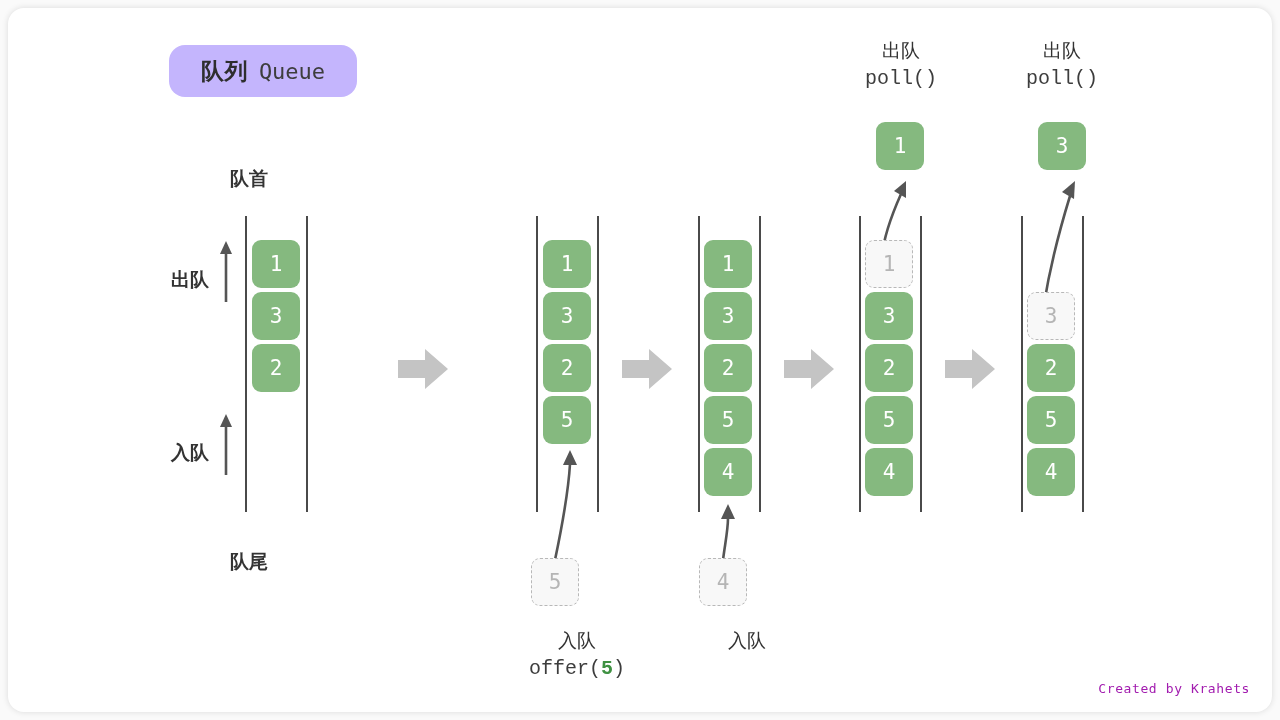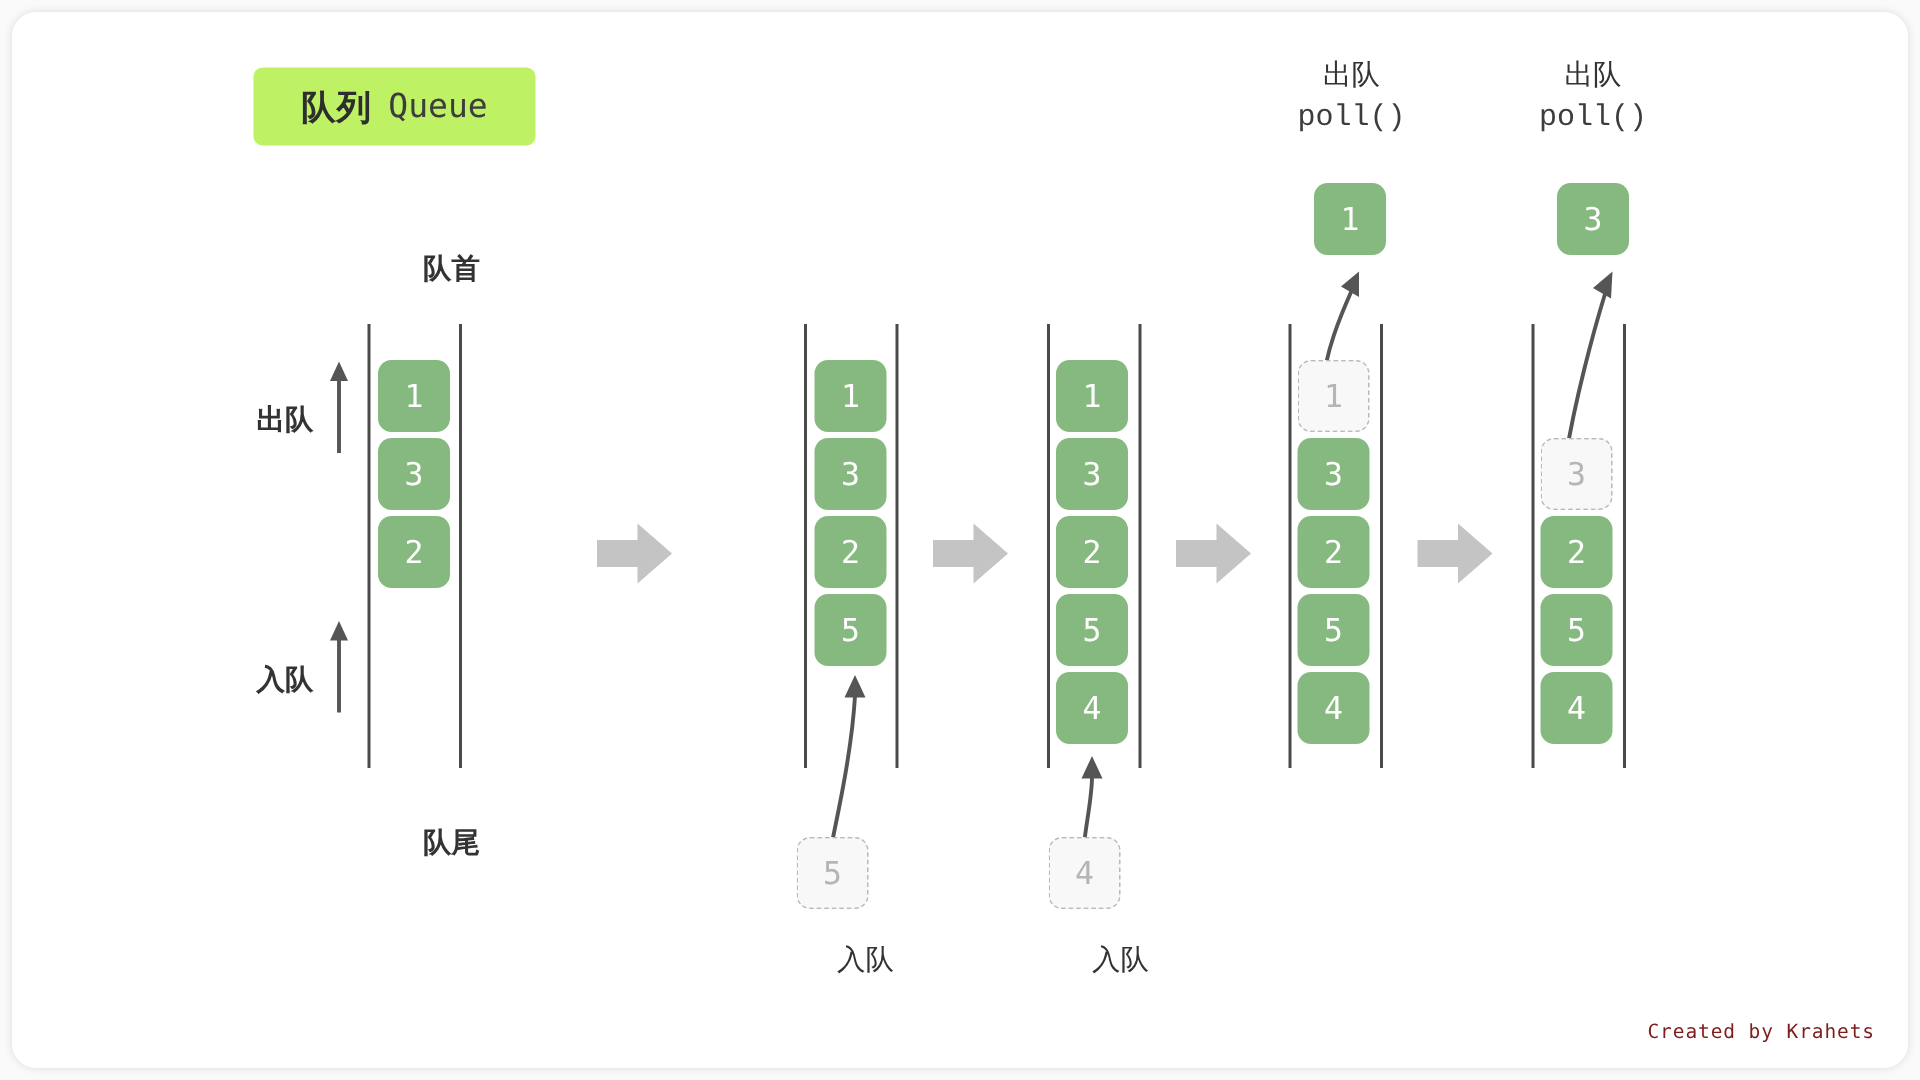--- a/index.html
+++ b/index.html
@@ -25,22 +25,22 @@
     overflow: hidden;
   }
   .abs { position: absolute; }
 
   
   #title-badge {
     left: 161px;
     top: 37px;
     width: 188px;
     height: 52px;
-    background: #bef264;
-    border-radius: 6px;
+    background: #c4b5fd;
+    border-radius: 16px;
     display: flex;
     align-items: center;
     justify-content: center;
     gap: 11px;
   }
   #title-cn {
     font-size: 23px;
     font-weight: bold;
     color: #2e2e2e;
     letter-spacing: 0.5px;
@@ -49,21 +49,21 @@
     font-family: "DejaVu Sans Mono", "Liberation Mono", monospace;
     font-size: 22px;
     color: #3d3d3d;
   }
 
   
   .endlabel {
     font-size: 19px;
     font-weight: bold;
     color: #333333;
-    text-align: right;
+    text-align: left;
     width: 90px;
   }
 
   
   .sidelabel {
     font-size: 19px;
     font-weight: bold;
     color: #333333;
     text-align: right;
     width: 56px;
@@ -116,21 +116,21 @@
     white-space: pre;
   }
   .opcaption .code .num { color: #3f9142; font-weight: bold; }
 
   
   #watermark {
     right: 22px;
     bottom: 16px;
     font-family: "DejaVu Sans Mono", "Liberation Mono", monospace;
     font-size: 13px;
-    color: #7f1d1d;
+    color: #a21caf;
     letter-spacing: 0.6px;
     text-align: center;
   }
 
   svg { overflow: visible; }
 </style>
 </head>
 <body>
 
 <div id="card">
@@ -173,20 +173,21 @@
   <div class="abs cell solid" style="left:535px; top:388px;">5</div>
 
   <svg class="abs" style="left:520px; top:432px;" width="60" height="122">
     <path d="M27 120 C 32 96, 40 58, 42 24" stroke="#555555" stroke-width="2.6" fill="none"></path>
     <path d="M42 10 L49 25 L35 25 Z" fill="#555555"></path>
   </svg>
   <div class="abs cell ghost" style="left:523px; top:550px;">5</div>
 
   <div class="abs opcaption" style="left:479px; top:620px;">
     <span class="cn">入队</span>
+    <span class="code"><span>offer(</span><span class="num">5</span><span>)</span></span>
   </div>
 
   <svg class="abs" style="left:614px; top:341px;" width="52" height="40">
     <path d="M0 11 L27 11 L27 0 L50 20 L27 40 L27 29 L0 29 Z" fill="#c4c4c4"></path>
   </svg>
 
   <div class="abs rail" style="left:690px; top:208px; height:296px;"></div>
   <div class="abs rail" style="left:751px; top:208px; height:296px;"></div>
   <div class="abs cell solid" style="left:696px; top:232px;">1</div>
   <div class="abs cell solid" style="left:696px; top:284px;">3</div>

